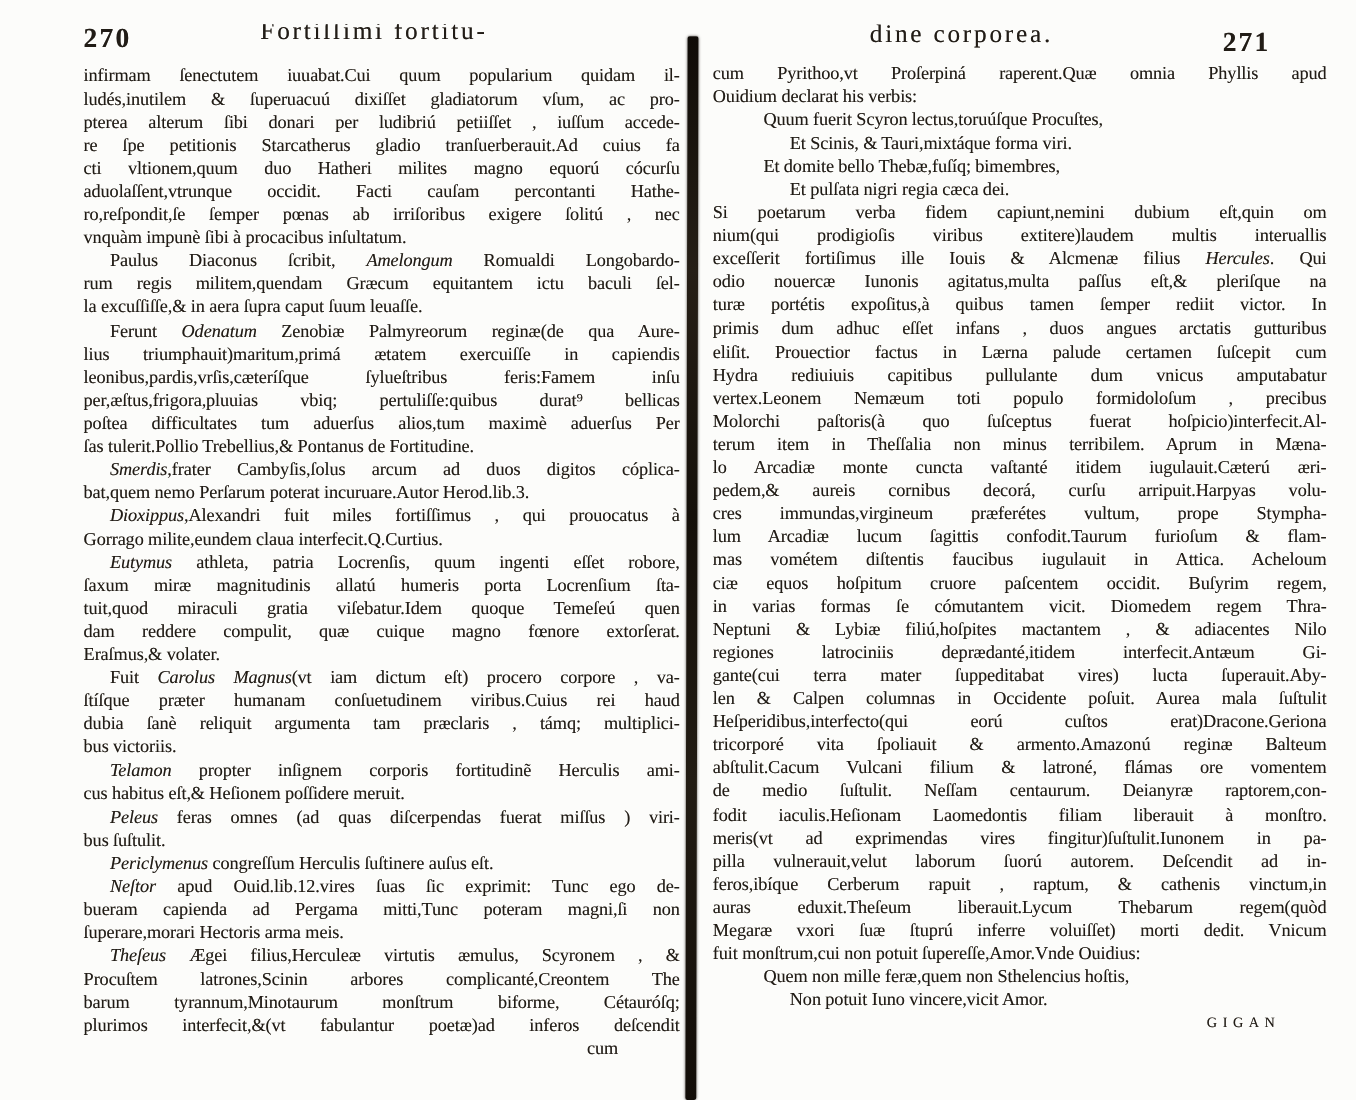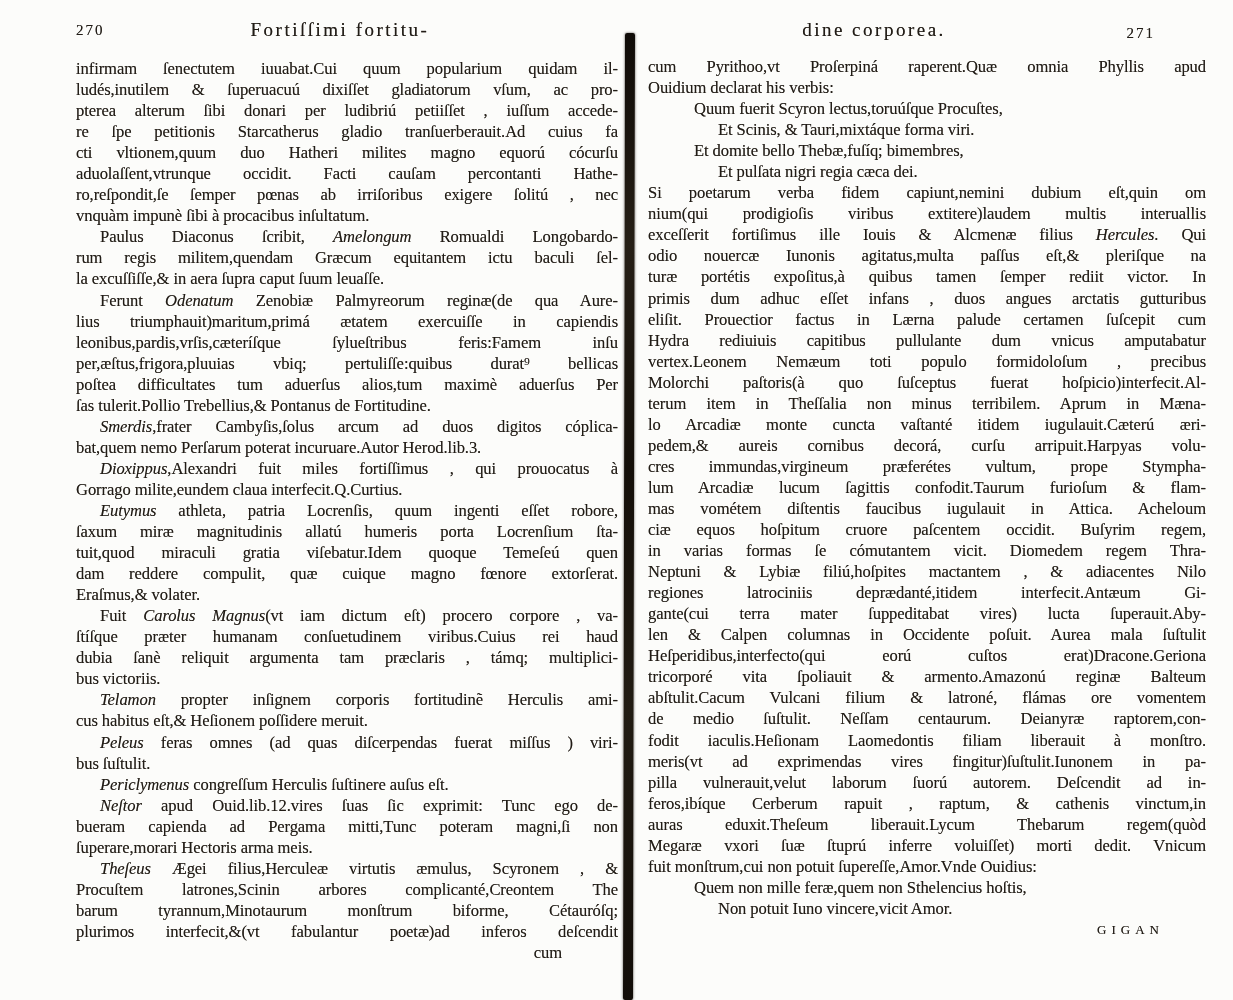--- a/index.html
+++ b/index.html
@@ -9,32 +9,33 @@
     position:relative; width:1233px; height:1000px; overflow:hidden;
     background:var(--paper);
     color:var(--ink);
     font-family:"Liberation Serif","DejaVu Serif",serif;
   }
   .page{position:absolute; top:0; height:1000px;}
   .page.left{left:62px; width:556px;}
   .page.right{left:646px; width:566px;}
 
   .pagenum{
-    position:absolute; font-size:15px; letter-spacing:2px;
+    position:absolute; font-size:25px; letter-spacing:2px;
     text-shadow:0 0 .5px rgba(30,24,18,.55);
+    font-weight:bold;
   }
   .pagenum.pl{left:14px; top:22px;}
   .pagenum.pr{right:57px; top:25px;}
 
   .header-clip{
     position:absolute; left:0; right:0; top:22px; height:24px;
     overflow:hidden; text-align:center; white-space:nowrap;
   }
   .header-text{
-    display:inline-block; font-size:19px; letter-spacing:2.5px;
+    display:inline-block; font-size:23px; letter-spacing:2.5px;
     text-shadow:0 0 .6px rgba(30,24,18,.6);
   }
   .header-clip.hl .header-text{margin-top:-11px;}
   .header-clip.hr{padding-right:110px;}
   .header-clip.hr .header-text{margin-top:-4px;}
 
   .text-col{position:absolute;}
   .text-col.cl{top:58px; left:14px; width:542px;}
   .text-col.cr{top:56px; left:2px;  width:558px;}
 

